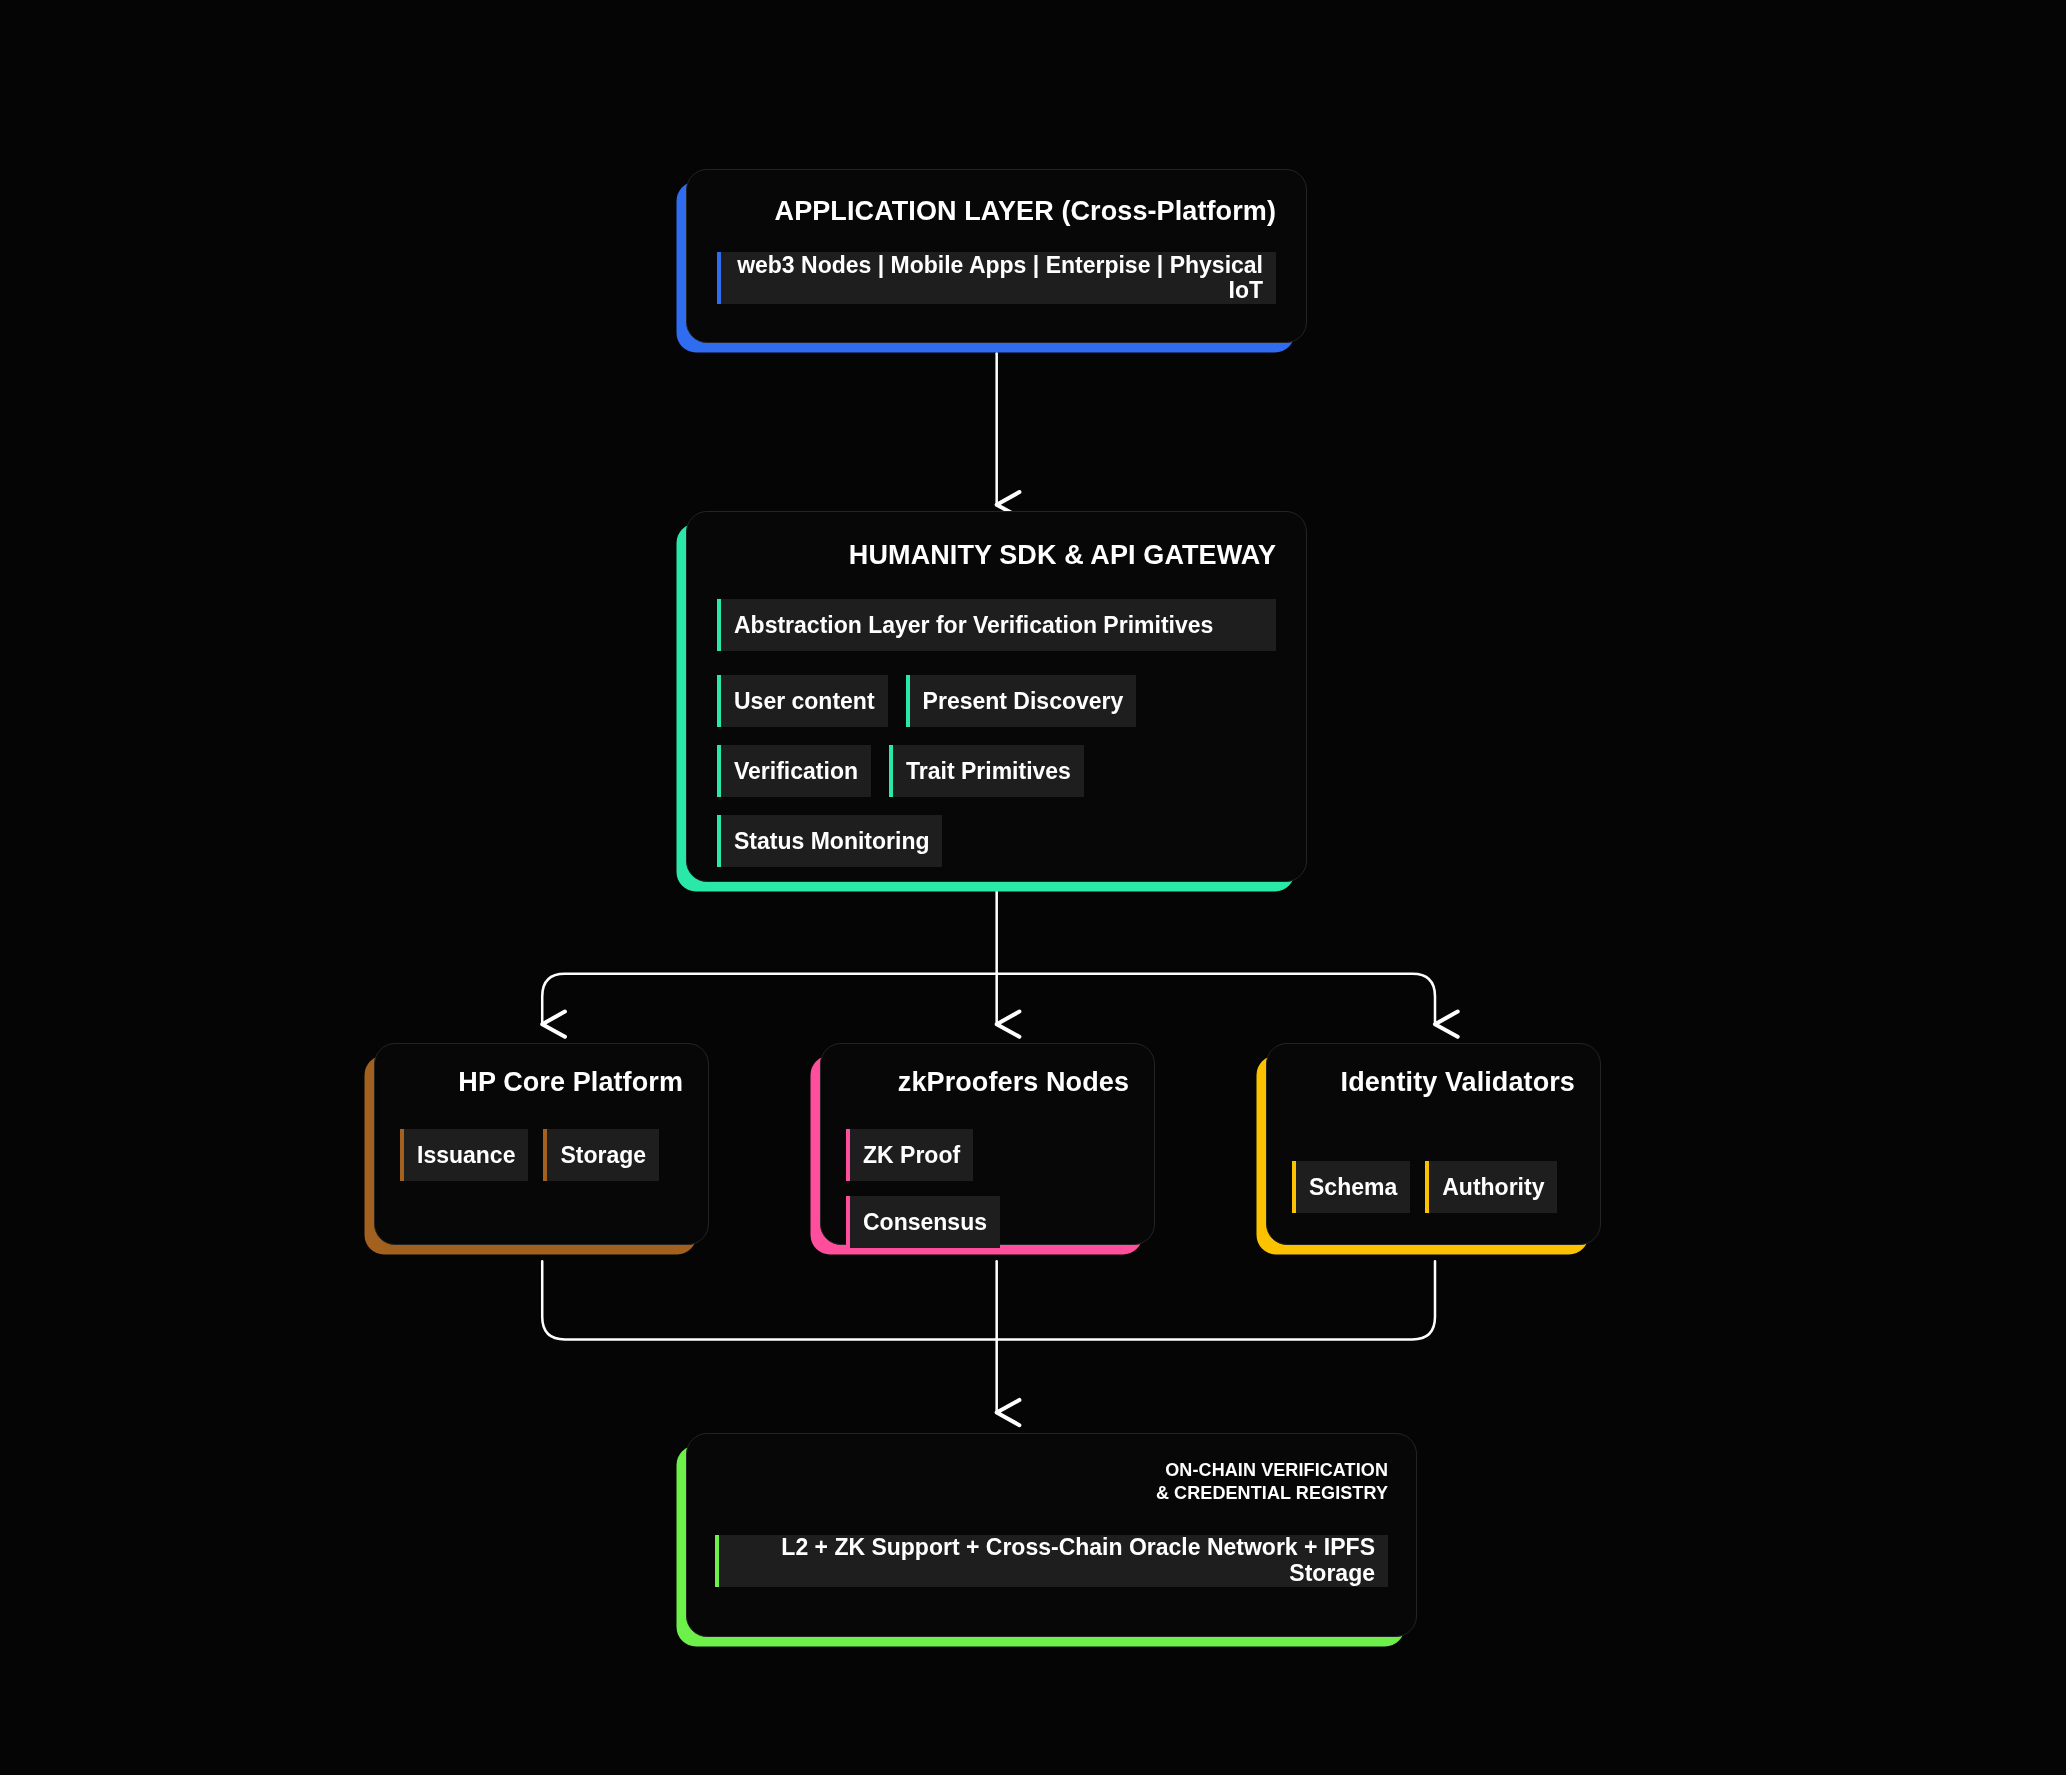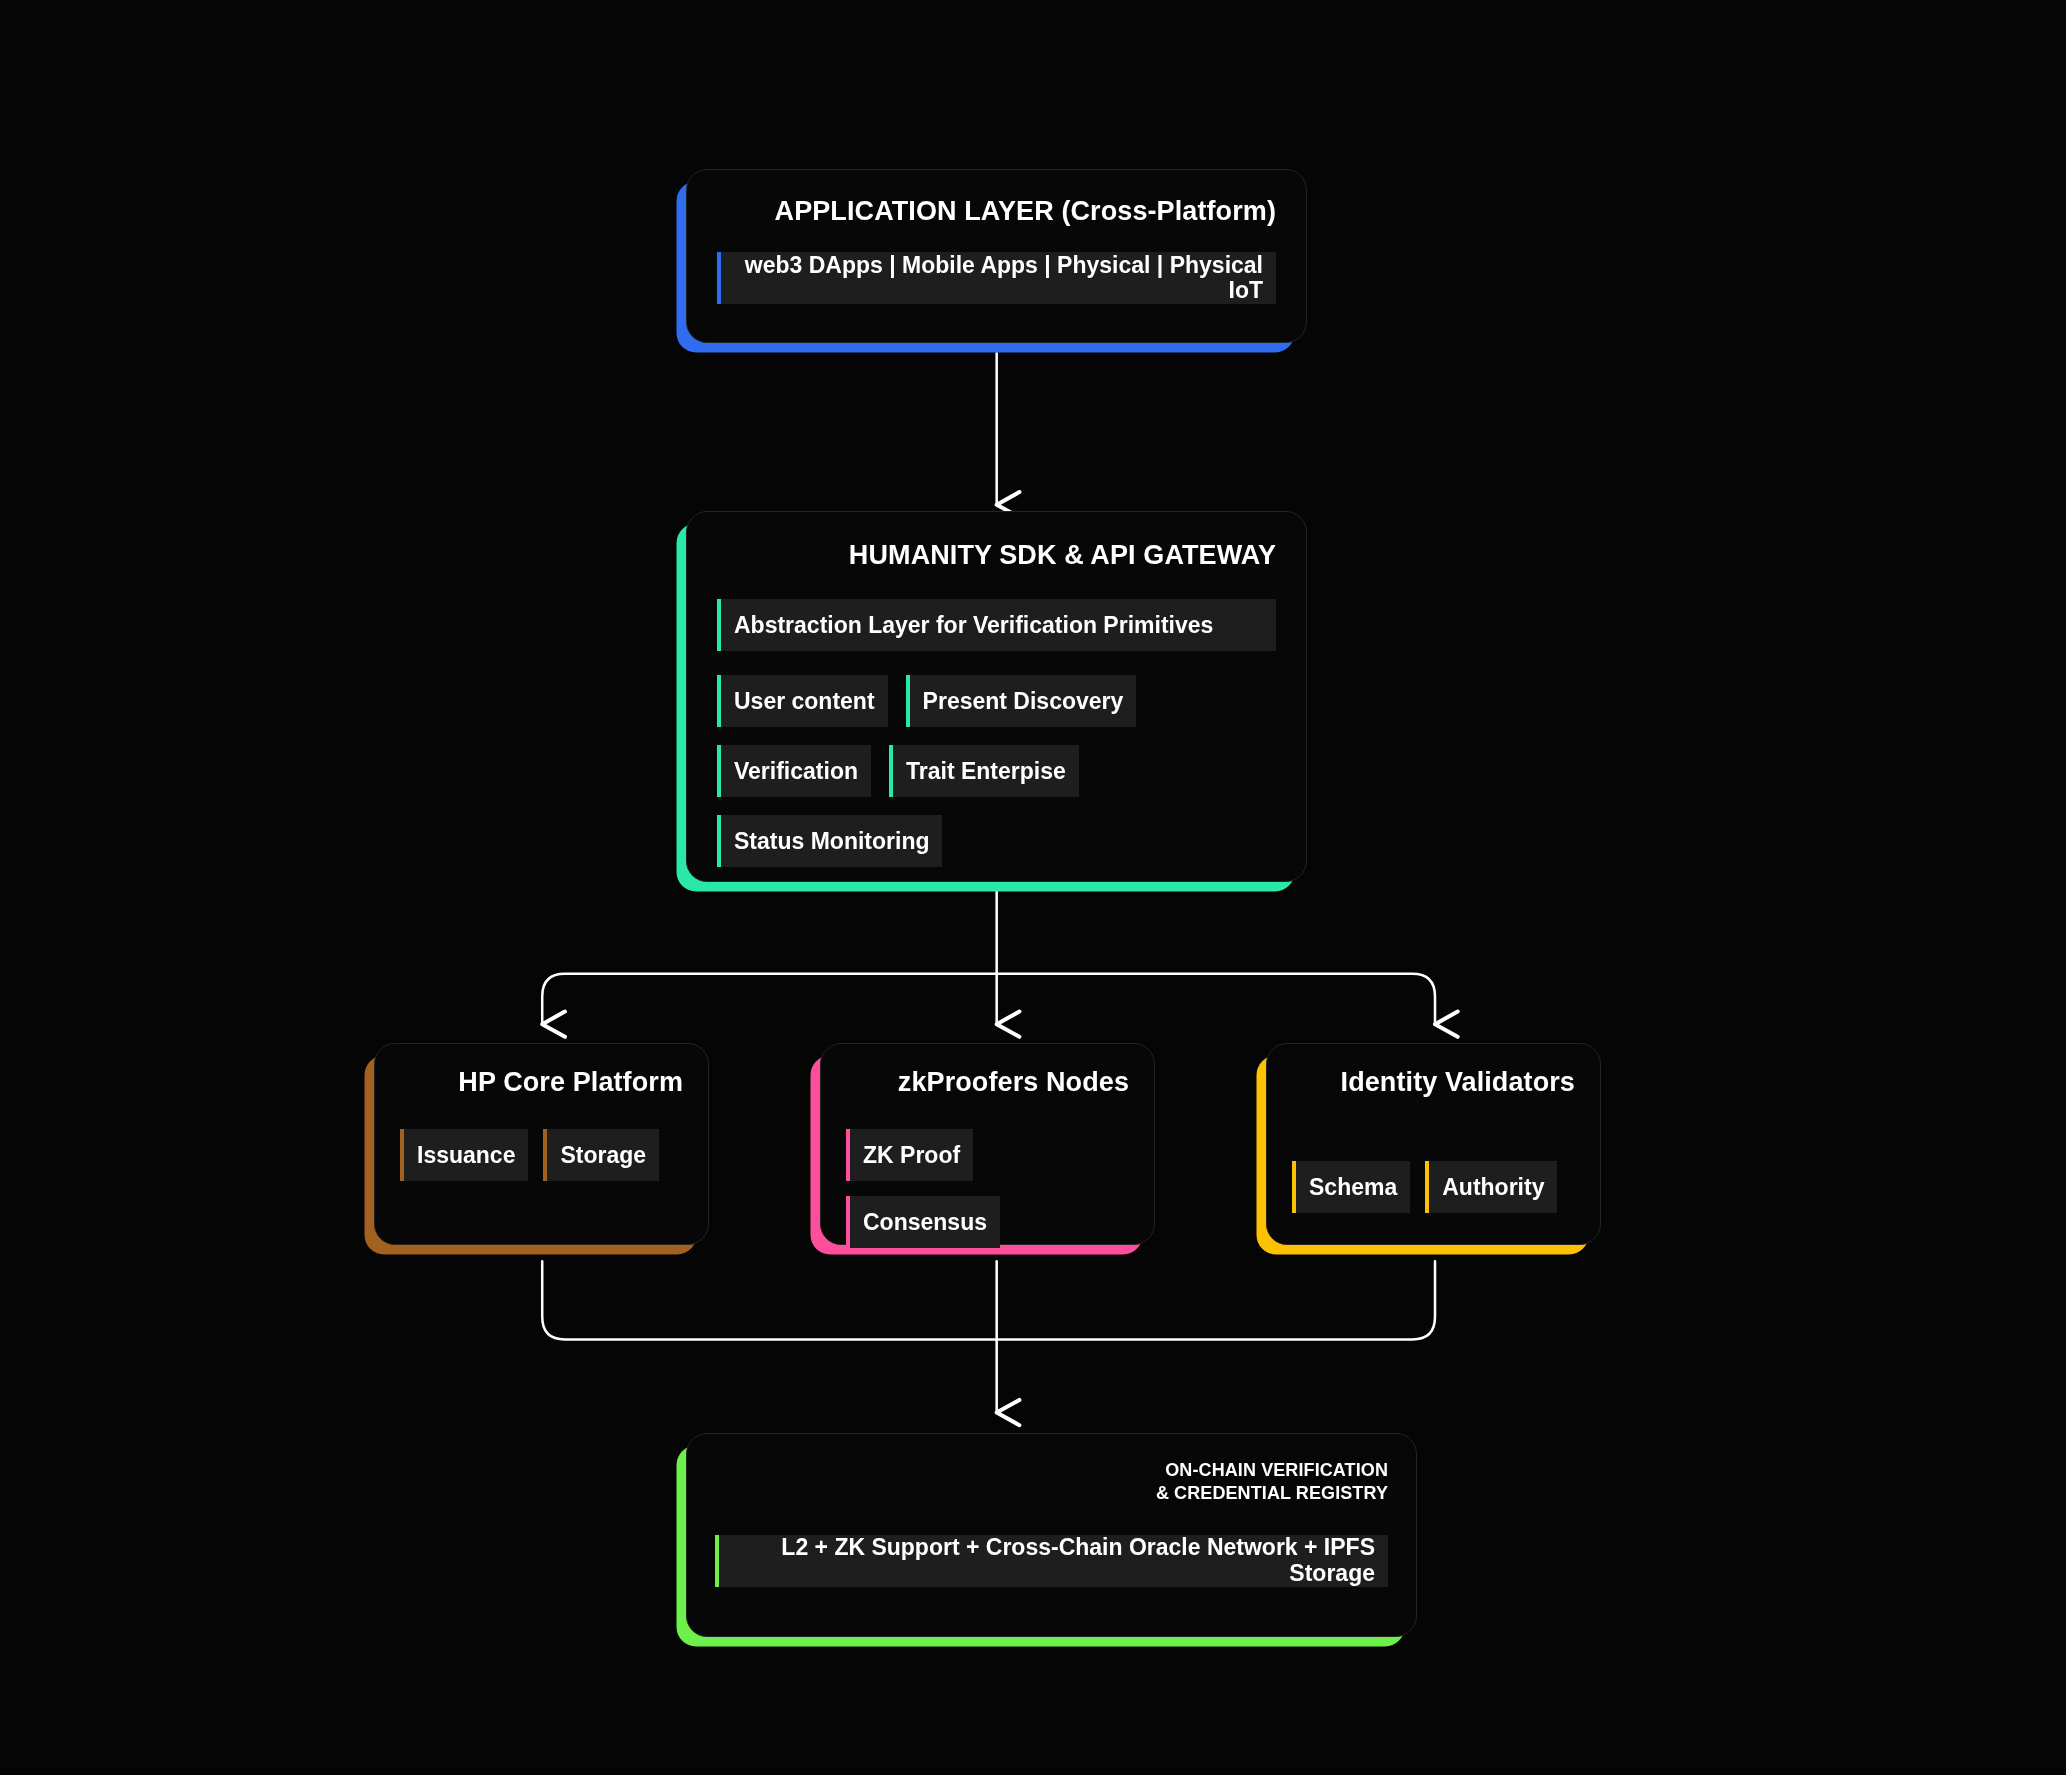--- a/index.html
+++ b/index.html
@@ -117,41 +117,41 @@
 
       <path d="M1075,2500 L1075,2610 Q1075,2655 1120,2655 L1976,2655"></path>
       <path d="M2845,2500 L2845,2610 Q2845,2655 2800,2655 L1976,2655"></path>
       <path d="M1976,2500 L1976,2800" marker-end="url(#arrow)"></path>
     </g>
   </svg>
 
   <div class="node blue" id="node-app">
     <div class="node-title">APPLICATION LAYER (Cross-Platform)</div>
     <div class="band">
-      <span class="band-text">web3 DApps | Mobile Apps | Physical | Physical IoT</span>
+      <span class="band-text">web3 Nodes | Mobile Apps | Enterpise | Physical IoT</span>
     </div>
   </div>
 
   <div class="node teal" id="node-sdk">
     <div class="node-title">HUMANITY SDK &amp; API GATEWAY</div>
     <div class="band">
       <span class="band-text">Abstraction Layer for Verification Primitives</span>
     </div>
     <div class="chips">
       <div class="chip">
         <span class="chip-text">User content</span>
       </div>
       <div class="chip">
         <span class="chip-text">Present Discovery</span>
       </div>
       <div class="chip">
         <span class="chip-text">Verification</span>
       </div>
       <div class="chip">
-        <span class="chip-text">Trait Enterpise</span>
+        <span class="chip-text">Trait Primitives</span>
       </div>
       <div class="chip">
         <span class="chip-text">Status Monitoring</span>
       </div>
     </div>
   </div>
 
   <div class="node orange" id="node-core">
     <div class="node-title">HP Core Platform</div>
     <div class="chips">

